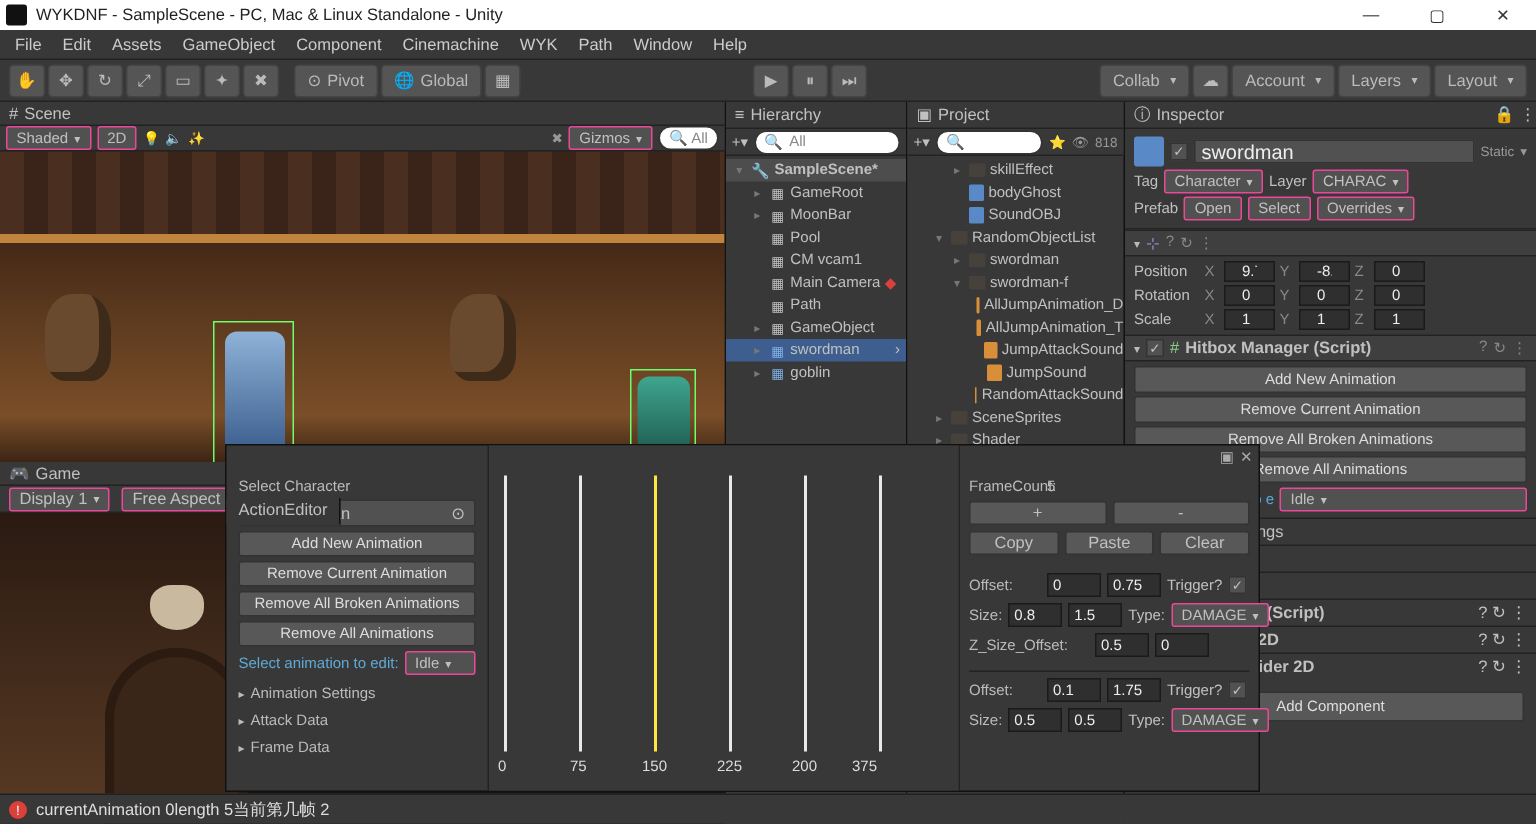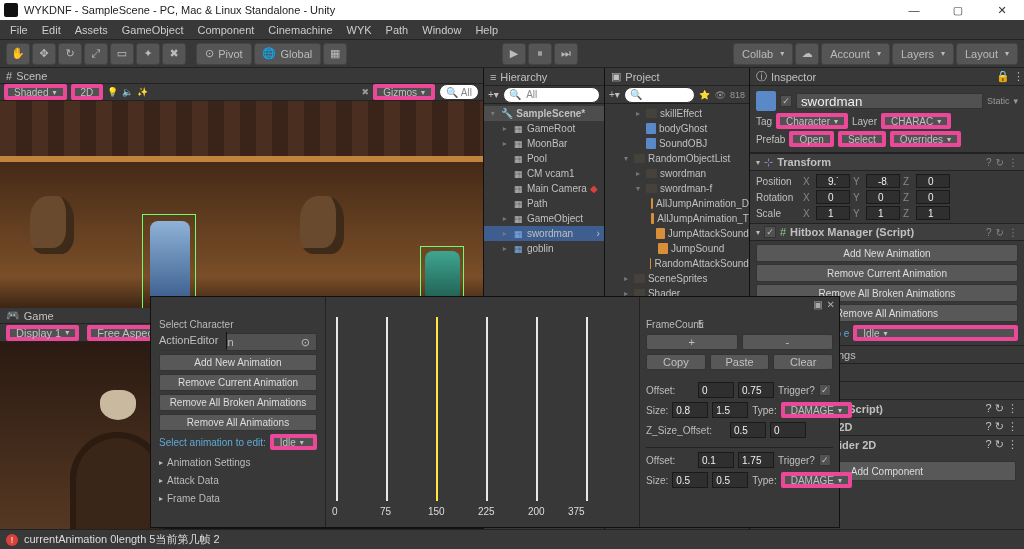--- a/index.html
+++ b/index.html
@@ -83,21 +83,21 @@
 .cube-ico { width:11px; height:11px; display:flex; align-items:center; justify-content:center; font-size:9px;}
 .folder-ico { width:11px; height:9px; background:#47413c; border-radius:1px;}
 .file-ico { width:10px; height:11px; background:#5a89c8; border-radius:1px;}
 .indent-1 { padding-left:16px;} .indent-2 { padding-left:28px;} .indent-3 { padding-left:40px;}
 
 
 .insp-head { padding:4px 6px; border-bottom:1px solid #222;}
 .insp-row { display:flex; align-items:center; gap:4px; font-size:10px; padding:1px 0;}
 .insp-row .cube3d { width:20px; height:20px; background:#5a89c8; border-radius:2px;}
 .insp-row input[type=text] { flex:1; height:16px; background:#515151; border:1px solid #333; color:#eee; padding:0 4px;}
-.pill { height:16px; padding:0 6px; background:#515151; border:4px solid #ec4899; border-radius:2px; display:flex; align-items:center;}
+.pill { height:16px; padding:0 6px; background:#515151; border:1px solid #ec4899; border-radius:2px; display:flex; align-items:center;}
 .pill.arrow::after { content:"▾"; font-size:8px; margin-left:4px;}
 .comp-header { height:18px; background:#3f3f3f; border-top:1px solid #222; border-bottom:1px solid #222; display:flex; align-items:center; gap:4px; padding:0 6px;}
 .comp-header::before { content:"▾"; font-size:8px; color:#bbb;}
 .comp-header .ttl { flex:1; font-weight:bold;}
 .comp-header .right-icons { display:flex; gap:4px; color:#888; font-size:10px;}
 .comp-body { padding:3px 6px; display:flex; flex-direction:column; gap:2px;}
 .comp-body .ae-btn { height:18px;}
 .xyz-row { display:flex; align-items:center; gap:3px; font-size:10px;}
 .xyz-row .lbl { width:44px;}
 .xyz-row .ax { width:10px; color:#888;}
@@ -417,21 +417,20 @@
       <div class="insp-row">
         <span>Prefab</span>
         <span class="pill">Open</span>
         <span class="pill">Select</span>
         <span class="pill arrow">Overrides</span>
       </div>
     </div>
     <div class="insp-scroll">
       <div class="comp-header">
         <span style="color:#88c">⊹</span>
-        <span class="ttl">Transform</span>
         <span class="right-icons">
             <span>?</span>
             <span>↻</span>
             <span>⋮</span>
           </span>
       </div>
       <div class="comp-body">
         <div class="xyz-row">
             <span class="lbl">Position</span>
           <span class="ax">X</span>

